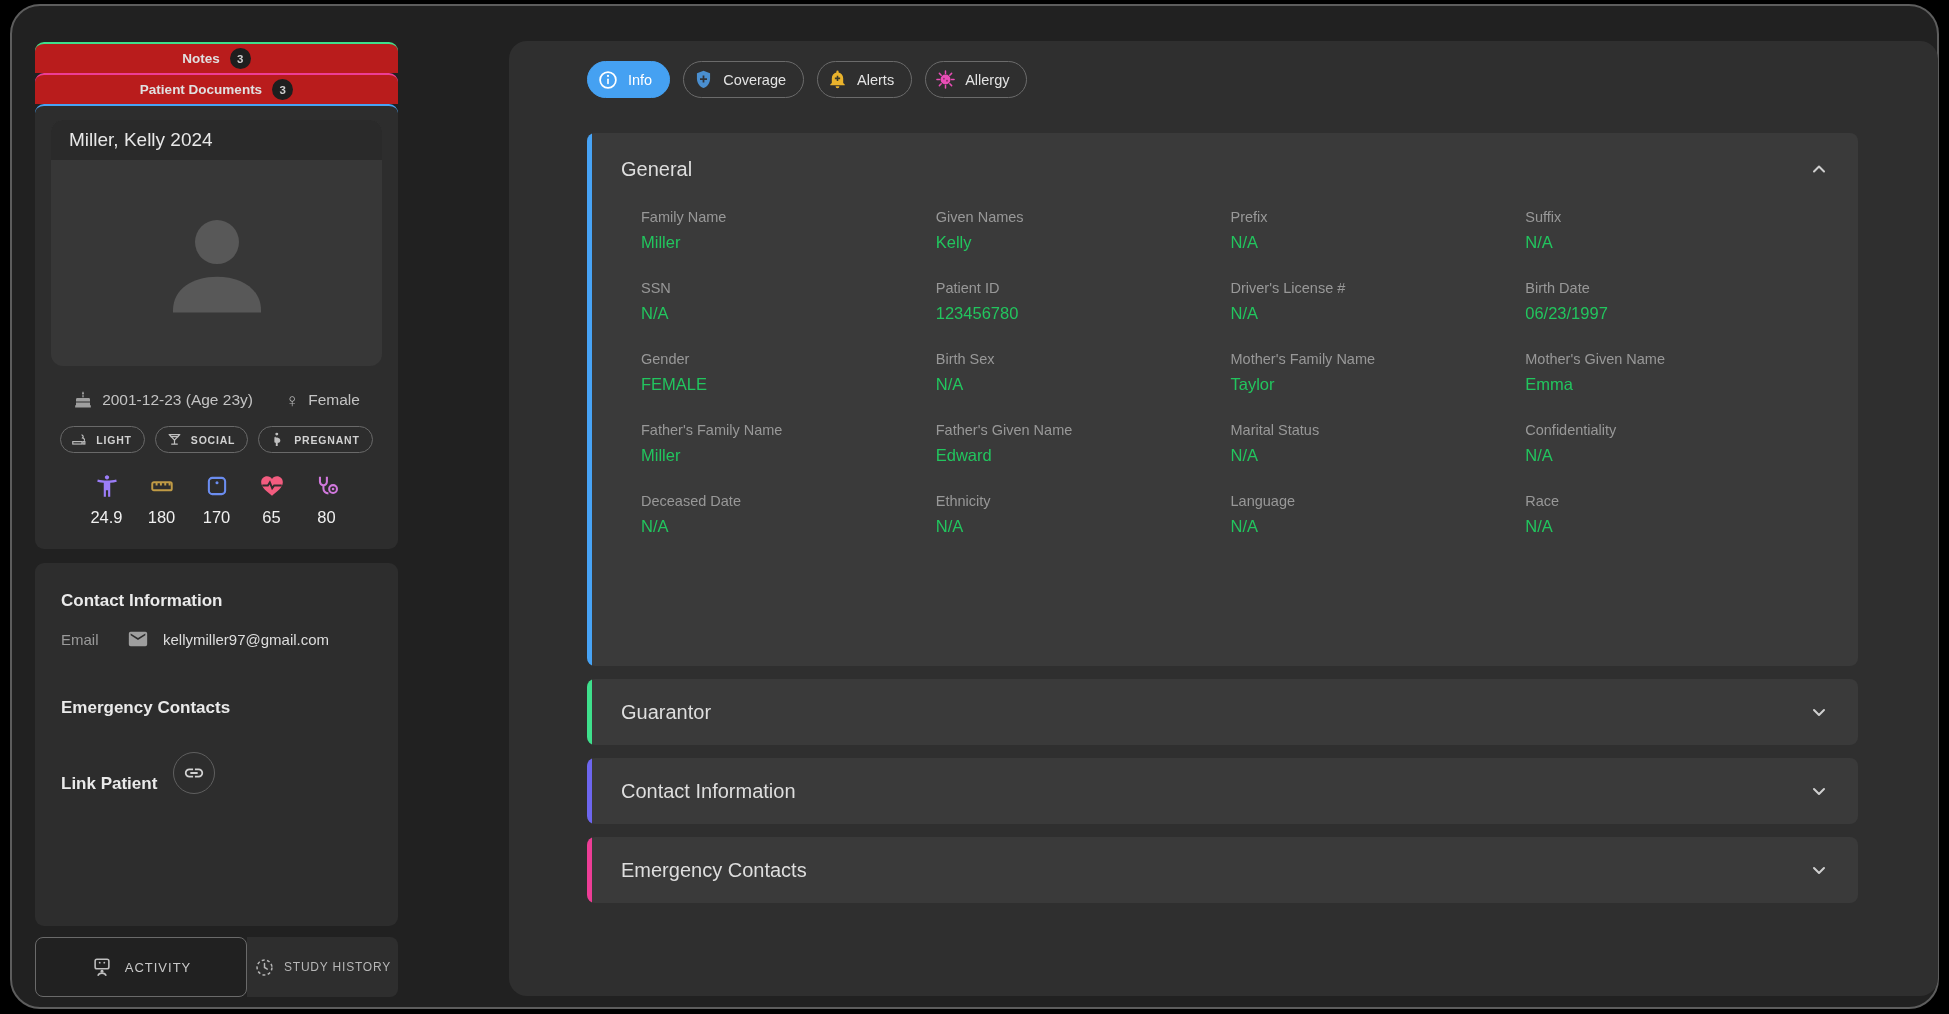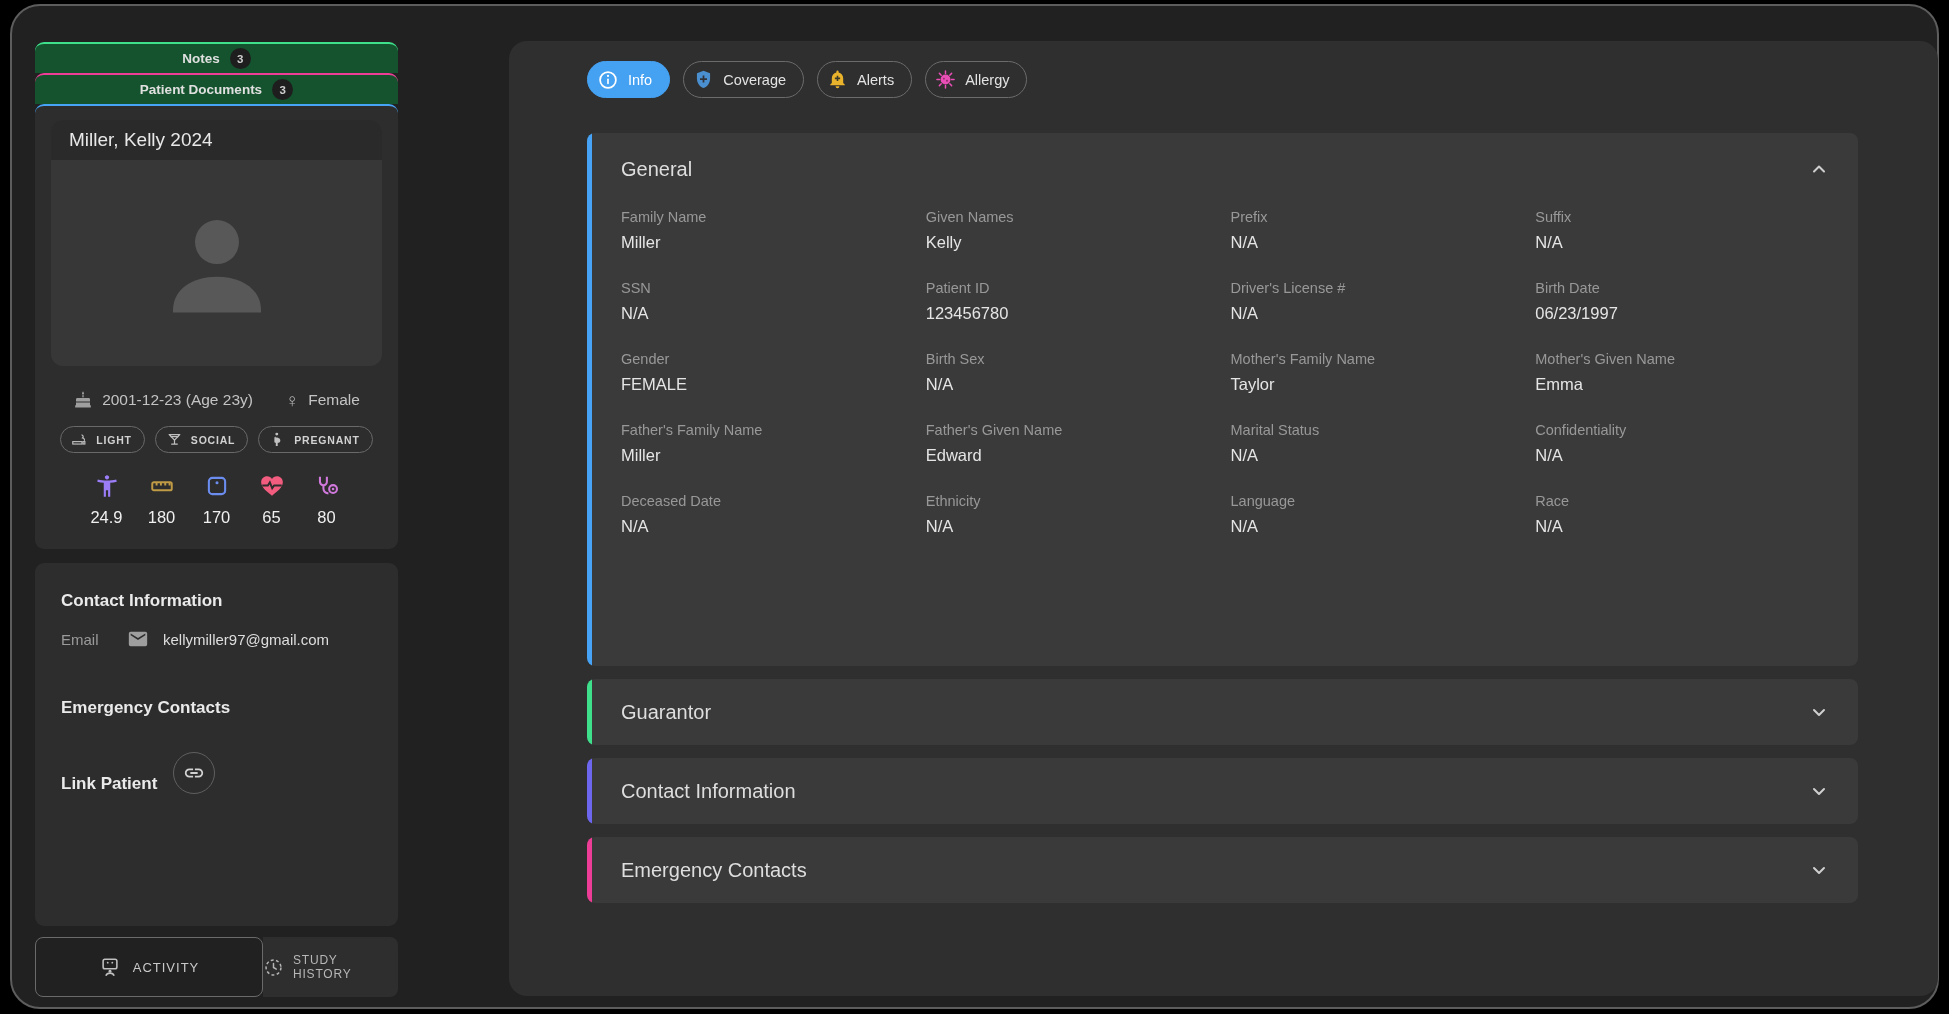--- a/index.html
+++ b/index.html
@@ -8,21 +8,21 @@
     position:relative; width:1949px; height:1014px; background:#000;
     overflow:hidden; font-family:"Liberation Sans", sans-serif; color:#e4e4e4;
   }
   .window {
     position:absolute; left:10px; top:4px; width:1929px; height:1005px;
     background:#212121; border:2px solid #5d5d5d; border-radius:30px;
   }
   
   .sidebar { position:absolute; left:23px; top:36px; width:363px; height:955px; display:flex; flex-direction:column; }
   .tabbar {
-    height:31px; background:#14532d; border-radius:9px 9px 0 0;
+    height:31px; background:#b91c1c; border-radius:9px 9px 0 0;
     display:flex; align-items:center; justify-content:center; gap:10px;
     font-size:13.5px; font-weight:bold; color:#e0e0e0; border-top:2px solid transparent;
   }
   .tabbar.notes { border-top-color:#3ee08c; }
   .tabbar.docs  { border-top-color:#ed3d96; }
   .count-badge {
     width:21px; height:21px; border-radius:50%; background:#1e1e1e; color:#cfcfcf;
     font-size:11.5px; font-weight:bold; display:flex; align-items:center; justify-content:center;
   }
   .patient-panel {
@@ -49,21 +49,21 @@
   .cp-title { font-size:17px; font-weight:bold; color:#eaeaea; }
   .email-row { margin-top:17px; display:flex; align-items:center; gap:14px; font-size:15px; }
   .email-label { color:#9a9a9a; width:52px; }
   .email-val { color:#dedede; }
   .cp-sub { margin-top:48px; font-size:17px; font-weight:bold; color:#eaeaea; }
   .link-row { margin-top:34px; display:flex; align-items:flex-end; gap:16px; }
   .link-btn { width:42px; height:42px; border-radius:50%; border:1px solid #5f5f5f;
     display:flex; align-items:center; justify-content:center; }
   .sb-footer { margin-top:auto; display:flex; height:60px; }
   .activity-btn {
-    width:228px; border:1px solid #6a6a6a; border-radius:8px; background:transparent;
+    width:212px; border:1px solid #6a6a6a; border-radius:8px; background:transparent;
     display:flex; align-items:center; justify-content:center; gap:12px;
     color:#c9c9c9; font-size:13px; letter-spacing:1px;
   }
   .history-btn {
     flex:1; background:#2e2e2e; border-radius:0 8px 8px 0;
     display:flex; align-items:center; justify-content:center; gap:9px;
     color:#b7b7b7; font-size:12px; letter-spacing:.8px;
   }
   
   .main-panel {
@@ -77,25 +77,25 @@
     font-size:14.5px; color:#e3e3e3;
   }
   .tab.active { background:#45a1f2; border-color:#45a1f2; color:#fff; }
   .card { position:relative; background:#3a3a3a; border-radius:8px; overflow:hidden; }
   .accent { position:absolute; left:0; top:0; bottom:0; width:5px; border-radius:8px 0 0 8px; }
   .general-card { margin-top:35px; height:533px; }
   .card-header { display:flex; align-items:center; padding:24px 27px 0 34px; }
   .card-title { font-size:20px; color:#dedede; }
   .card-header .chev { margin-left:auto; }
   .fields-grid {
-    margin:28px 34px 0; display:grid; grid-template-columns:repeat(4,1fr);
+    margin:28px 54px 0; display:grid; grid-template-columns:repeat(4,1fr);
     row-gap:28px; column-gap:16px;
   }
   .field-label { font-size:14.5px; color:#989898; margin-bottom:8px; }
-  .field-value { font-size:16.5px; color:#e5e5e5; }
+  .field-value { font-size:16.5px; color:#22c55e; }
   .accordion { margin-top:13px; height:66px; display:flex; align-items:center; padding:0 27px 0 34px; }
   .accordion .card-title { font-size:20px; }
   .accordion .chev { margin-left:auto; }
   .ac-green  { background:#3ee08c; }
   .ac-purple { background:#6d66ef; }
   .ac-magenta{ background:#ed3d96; }
   .ac-pink   { background:#f492c9; }
   .ac-blue   { background:#47a3f5; }
   svg { display:block; }
 </style>

